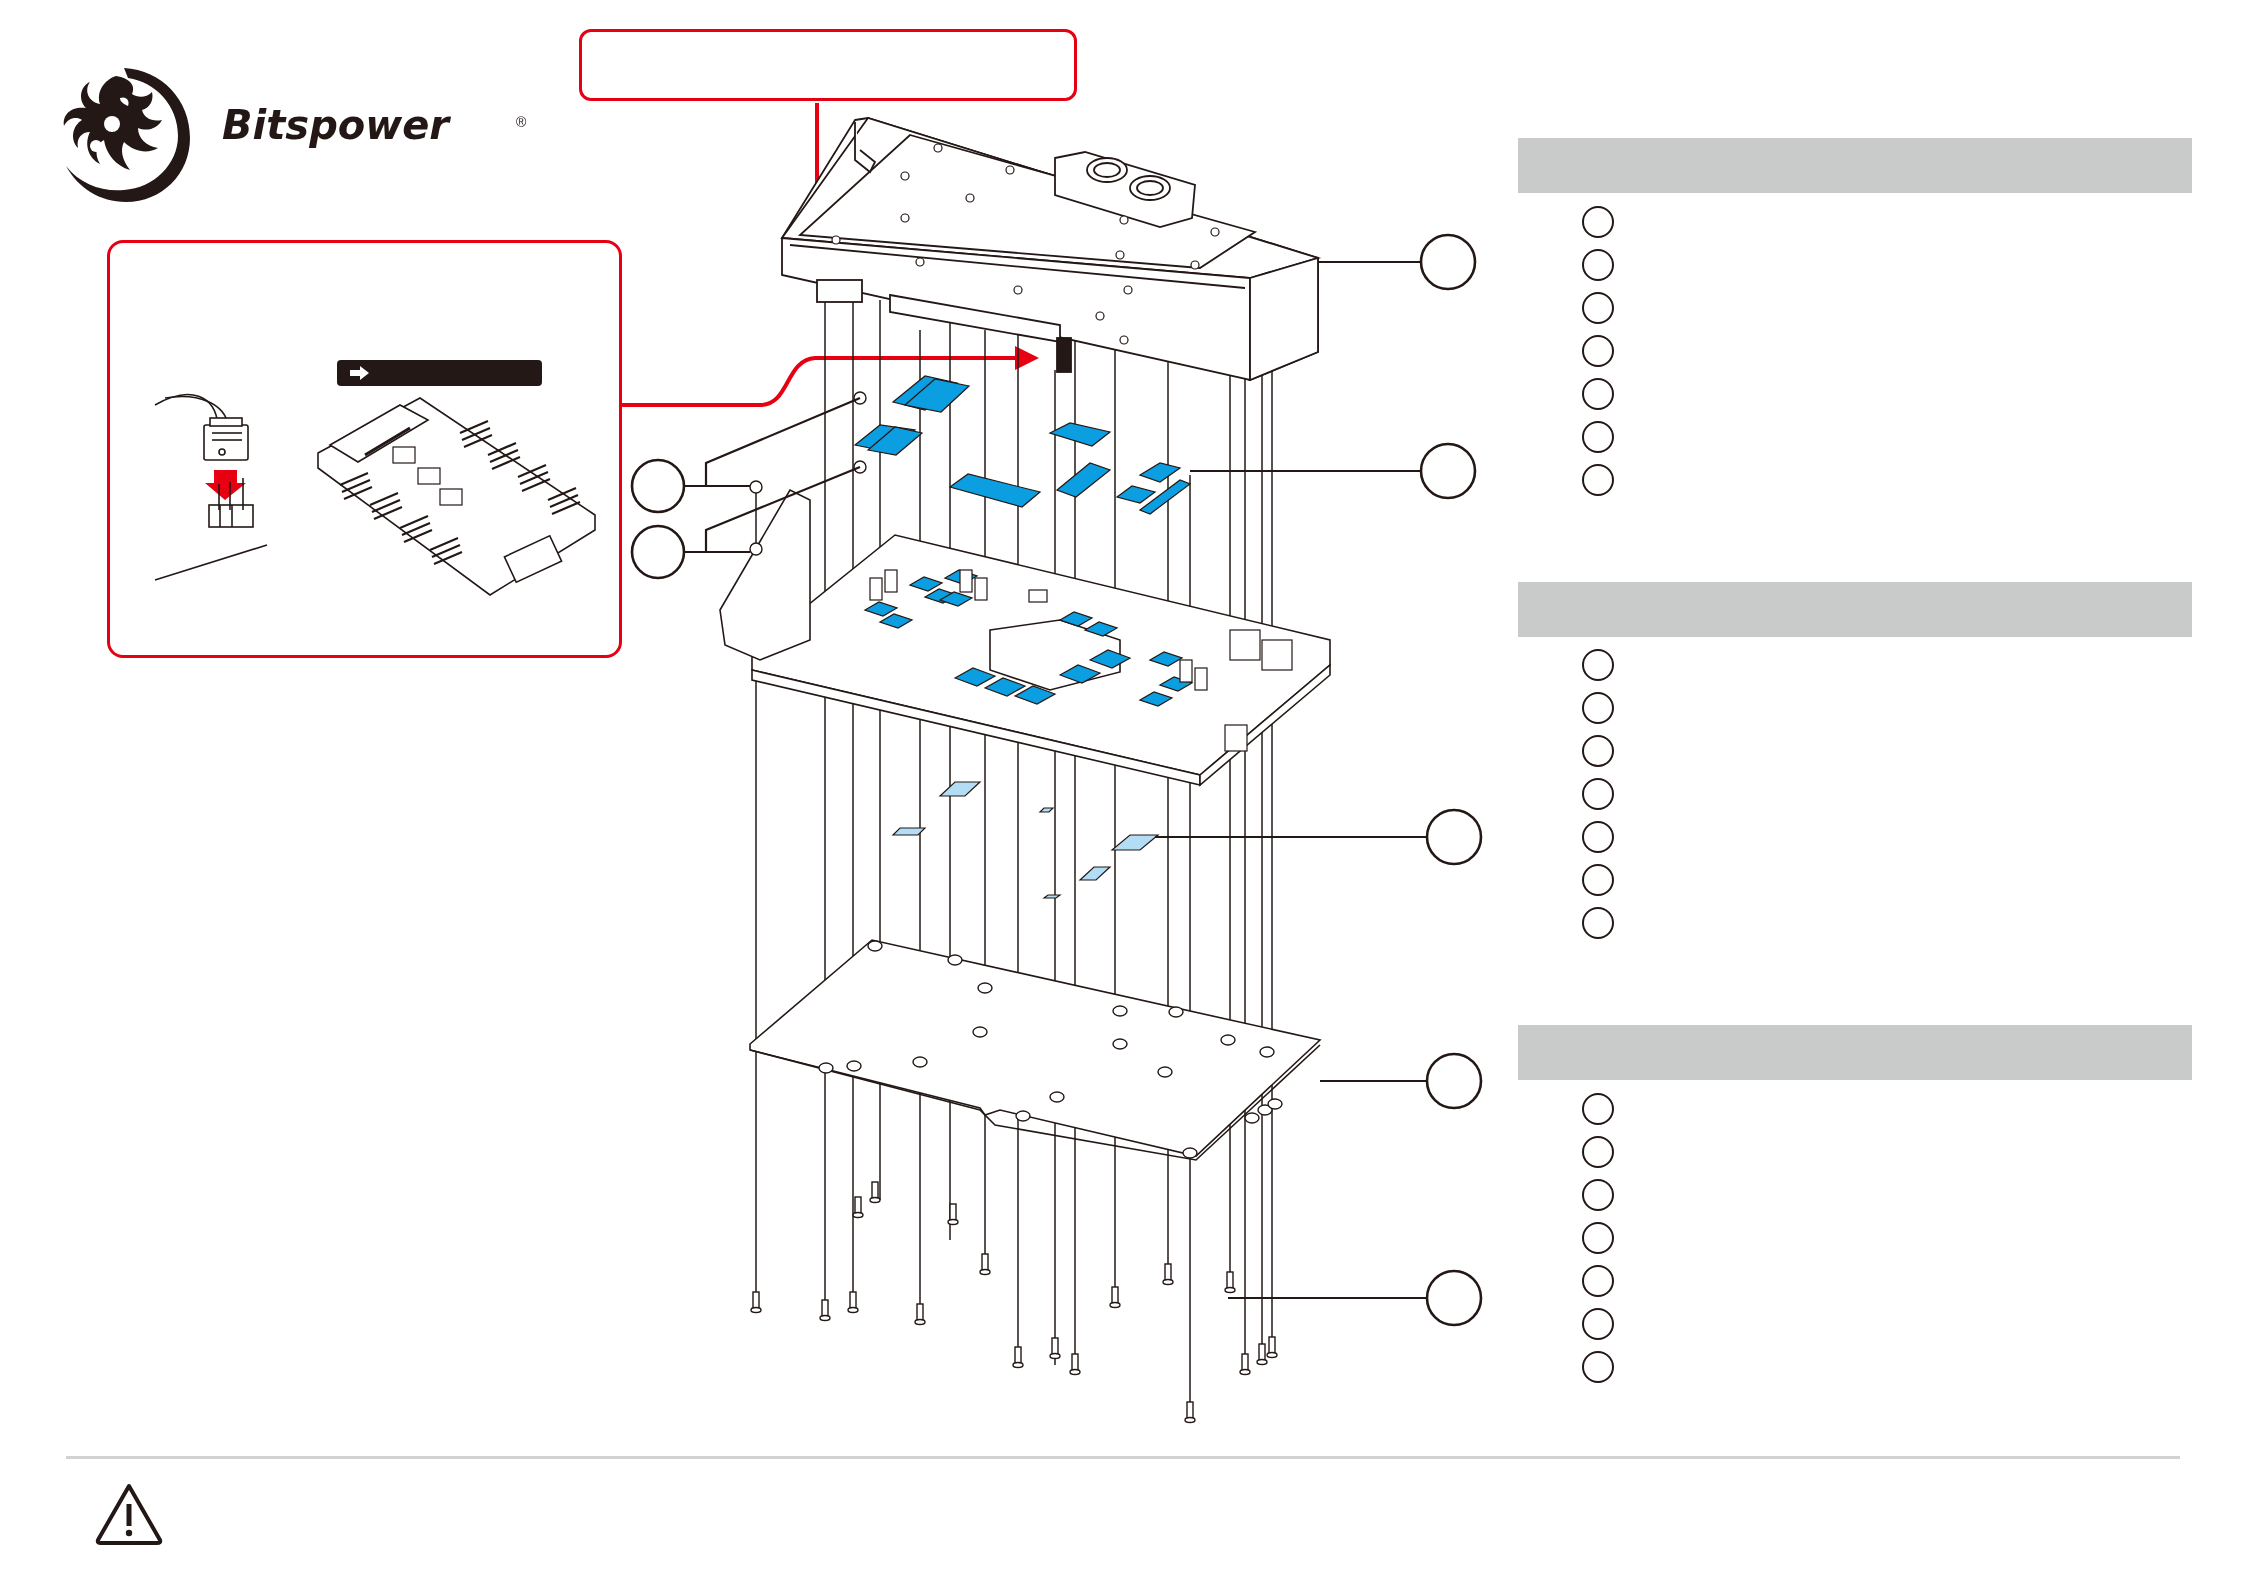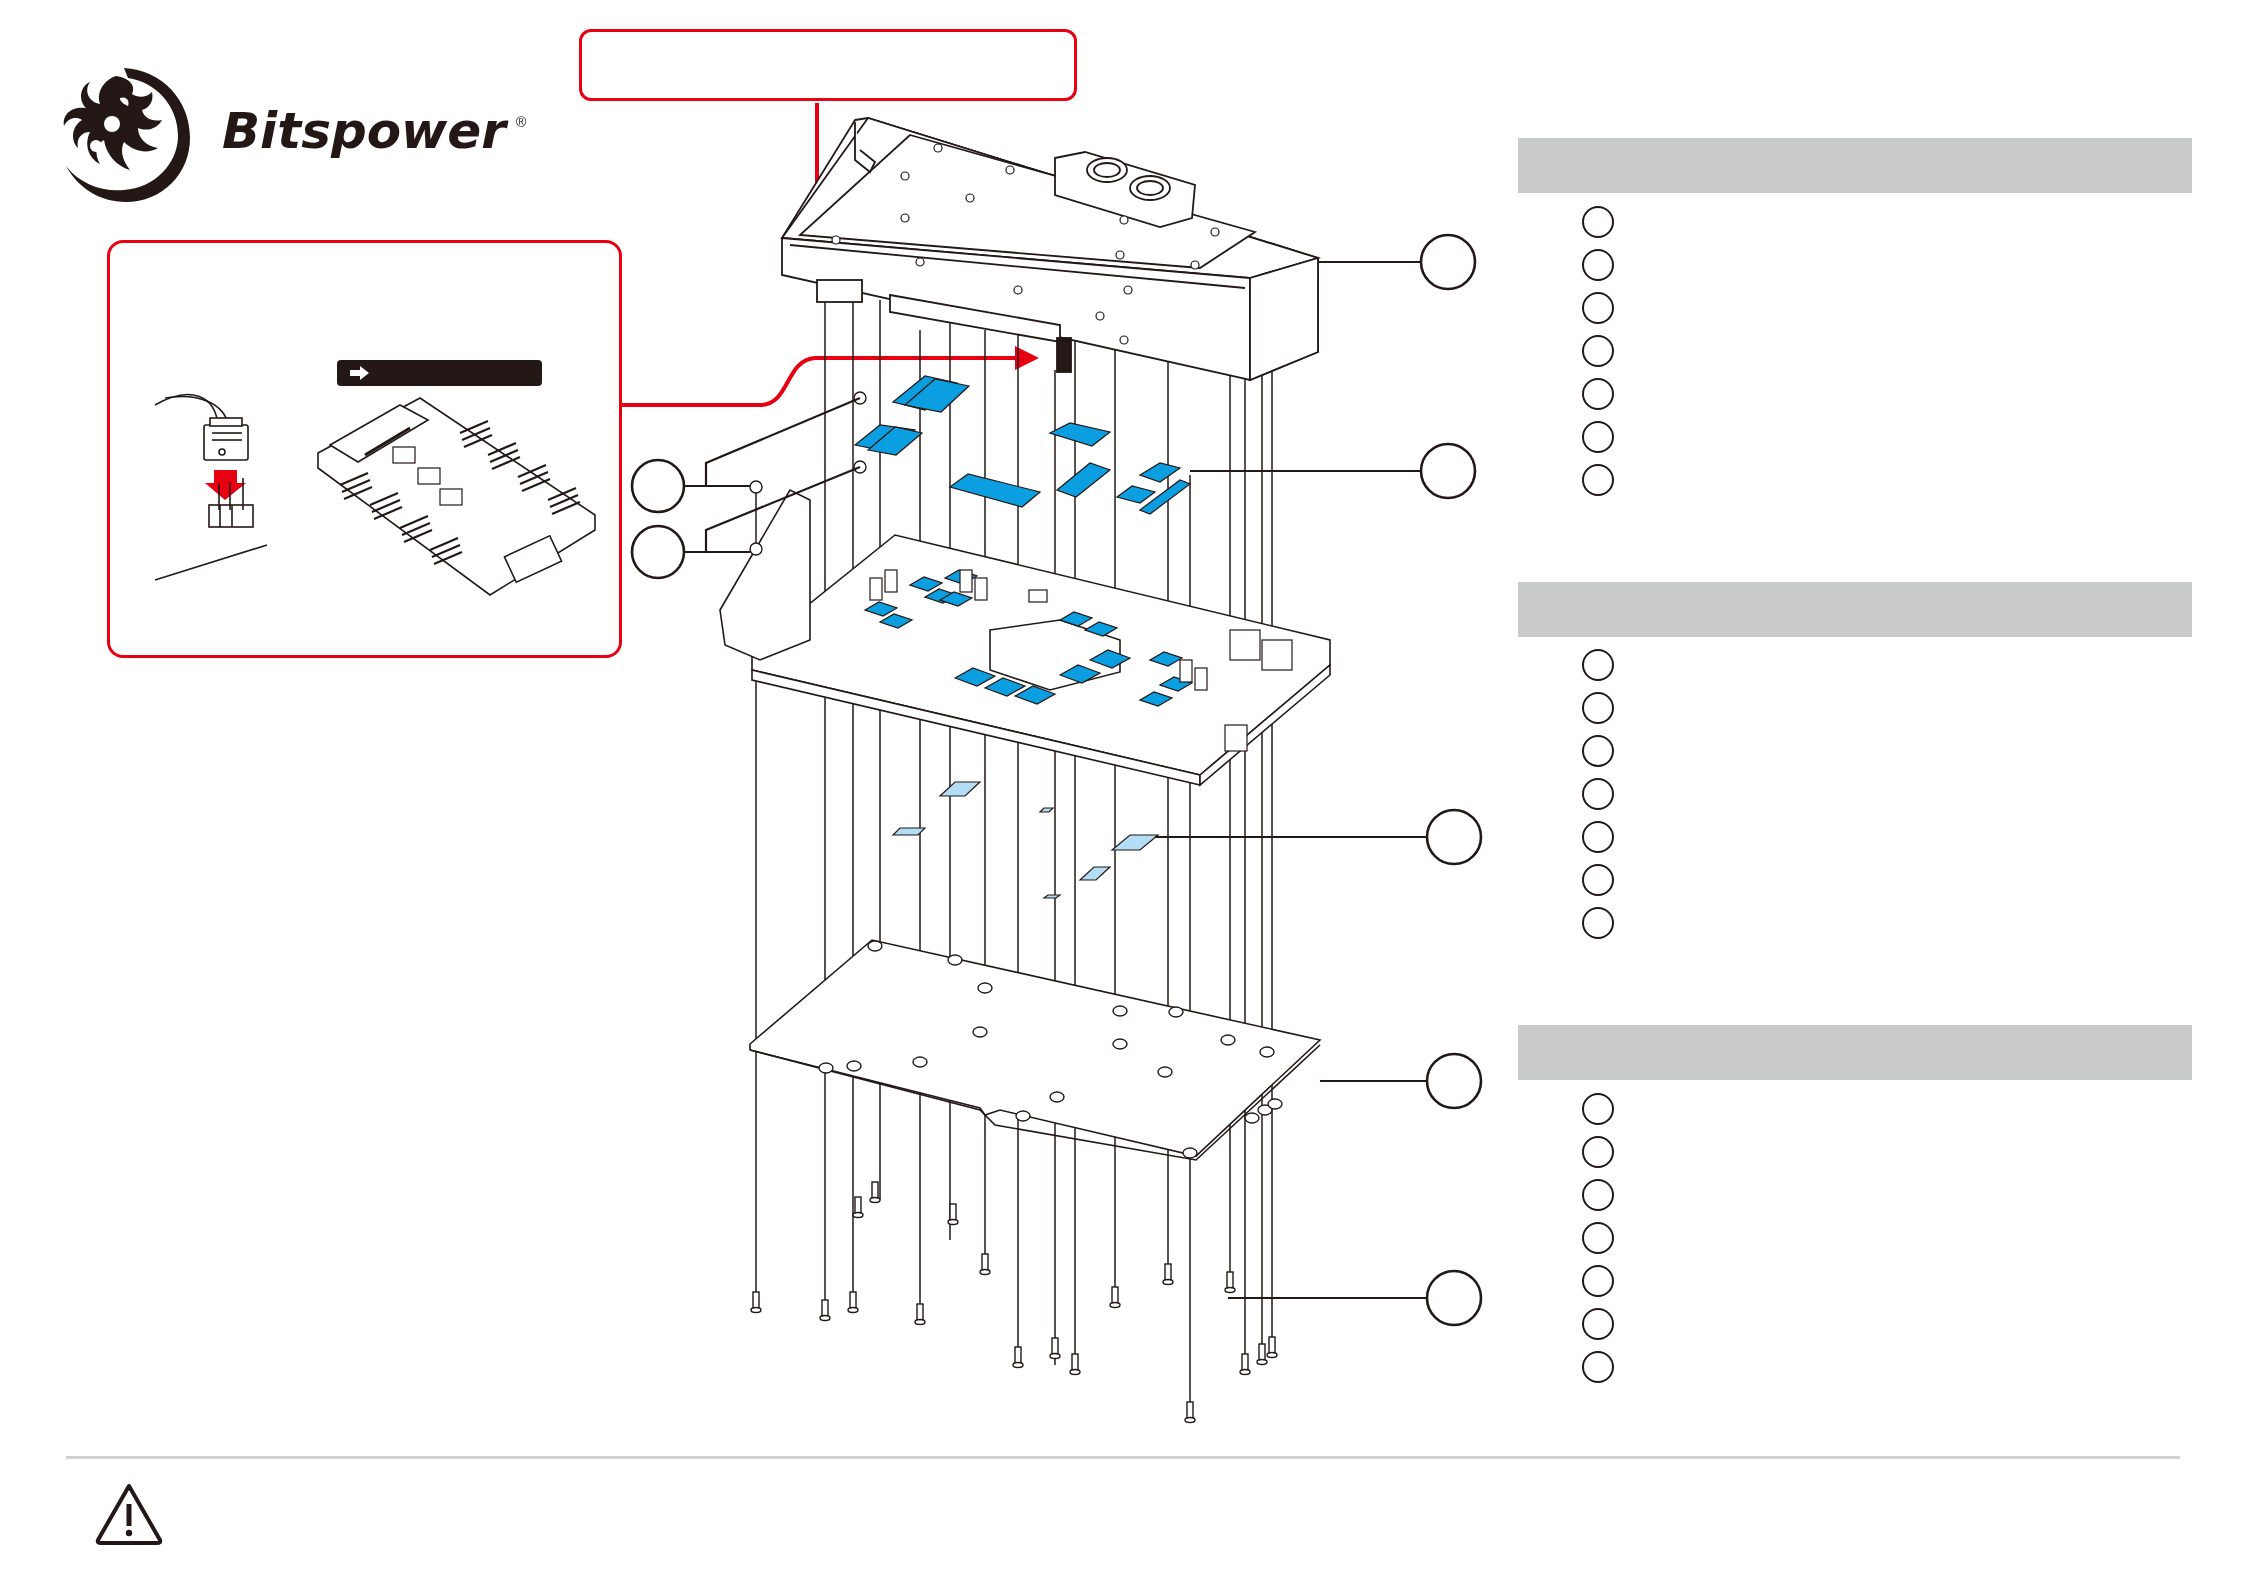--- a/index.html
+++ b/index.html
@@ -2,21 +2,21 @@
 <html><head>
 <meta charset="utf-8">
 <style>
   html, body { margin: 0; padding: 0; background: #ffffff; }
   body { width: 2246px; height: 1588px; position: relative; overflow: hidden;
          font-family: "Liberation Sans", sans-serif; color: #231815; }
   .abs { position: absolute; }
   #logo { left: 50px; top: 62px; width: 500px; height: 145px; }
   #logo-emblem { position: absolute; left: 0; top: 0; width: 148px; height: 145px; }
   #logo-text { position: absolute; left: 172px; top: 40px; font-family: "DejaVu Sans", sans-serif;
-               font-weight: bold; font-style: italic; font-size: 50px; letter-spacing: 0px; color: #231815; text-align: center; }
+               font-weight: bold; font-style: italic; font-size: 40px; letter-spacing: 0px; color: #231815; text-align: center; }
   #logo-reg { position: absolute; left: 466px; top: 52px; font-size: 14px; color: #231815; }
 
   #top-callout { left: 579px; top: 29px; width: 498px; height: 72px; border: 3px solid #e60012;
                  border-radius: 12px; box-sizing: border-box; }
   #inset { left: 107px; top: 240px; width: 515px; height: 418px; border: 3px solid #e60012;
            border-radius: 16px; box-sizing: border-box; }
   #inset-label { left: 337px; top: 360px; width: 205px; height: 26px; background: #231815; border-radius: 4px; }
   #inset-label-text { position:absolute; left: 40px; top: 4px; color:#fff; font-size: 14px; }
 
   .section-header { position: absolute; left: 1518px; width: 674px; height: 55px; background: #c9caca; }

